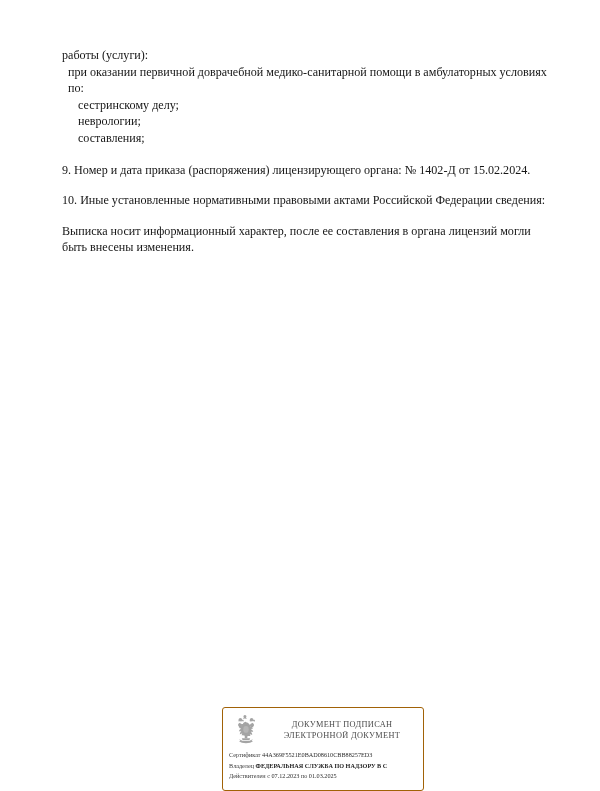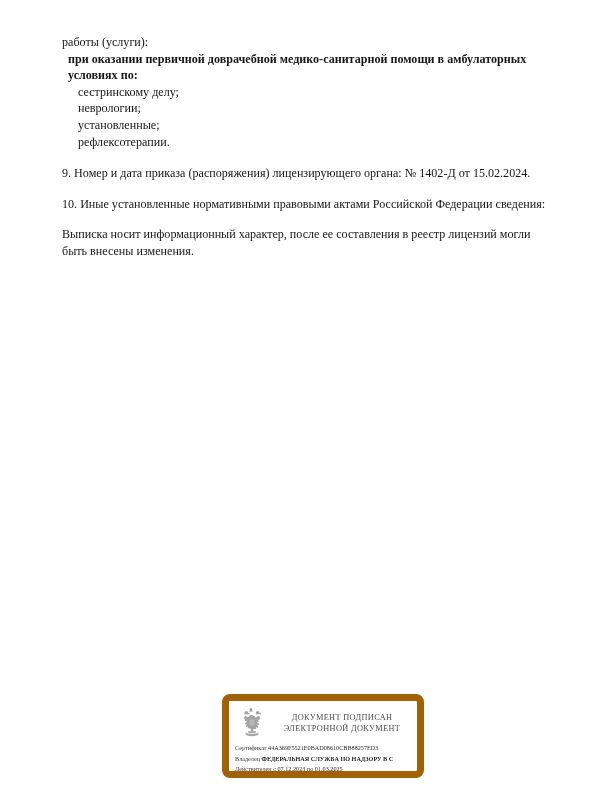--- a/index.html
+++ b/index.html
@@ -14,54 +14,55 @@
     overflow: hidden;
     font-family: "Liberation Serif", "DejaVu Serif", serif;
     color: #1a1a1a;
     -webkit-font-smoothing: antialiased;
   }
 
   .page {
     position: absolute;
     inset: 0;
     background: #ffffff;
+    margin-top: 13px;
   }
 
   .doc-body {
     position: absolute;
     left: 62px;
     top: 34px;
     width: 490px;
   }
 
   .para {
     font-size: 12.1px;
     line-height: 16.6px;
     text-align: left;
     margin: 0;
     color: #161616;
   }
 
   .para + .para { margin-top: 0; }
 
-  .indent-1 { padding-left: 6px; font-weight: bold; }
+  .indent-1 { padding-left: 6px; }
   .indent-2 { padding-left: 16px; }
 
   .gap-sm { height: 14px; }
   .gap-md { height: 15px; }
 
   
   .stamp {
     position: absolute;
     left: 222px;
     top: 694px;
     width: 202px;
     height: 84px;
-    border: 7px solid #a16207;
-    border-radius: 8px;
+    border: 1px solid #a16207;
+    border-radius: 3px;
     box-sizing: border-box;
     background: #ffffff;
     overflow: hidden;
   }
 
   .stamp-head {
     display: flex;
     align-items: center;
     padding: 6px 4px 3px 6px;
     height: 40px;
@@ -115,34 +116,33 @@
   <div class="doc-body">
 
     <p class="para">работы (услуги):</p>
 
     <p class="para indent-1">при оказании первичной доврачебной медико-санитарной помощи в амбулаторных условиях по:</p>
 
     <p class="para indent-2">сестринскому делу;</p>
 
 
     <p class="para indent-2">неврологии;</p>
-    <p class="para indent-2">установленные;</p>
-    <p class="para indent-2">рефлексотерапии.</p>
+    <p class="para indent-2">составления;</p>
 
     <div class="gap-md"></div>
 
     <p class="para">9. Номер и дата приказа (распоряжения) лицензирующего органа: № 1402-Д от 15.02.2024.</p>
 
     <div class="gap-sm"></div>
 
     <p class="para">10. Иные установленные нормативными правовыми актами Российской Федерации сведения:</p>
 
     <div class="gap-sm"></div>
 
-    <p class="para">Выписка носит информационный характер, после ее составления в реестр лицензий могли быть внесены изменения.</p>
+    <p class="para">Выписка носит информационный характер, после ее составления в органа лицензий могли быть внесены изменения.</p>
 
   </div>
 
   <div class="stamp">
 
     <div class="stamp-head">
 
       <span class="emblem">
         <svg viewBox="0 0 64 64" width="34" height="34" aria-hidden="true">
           <g fill="#6d6d6d">

